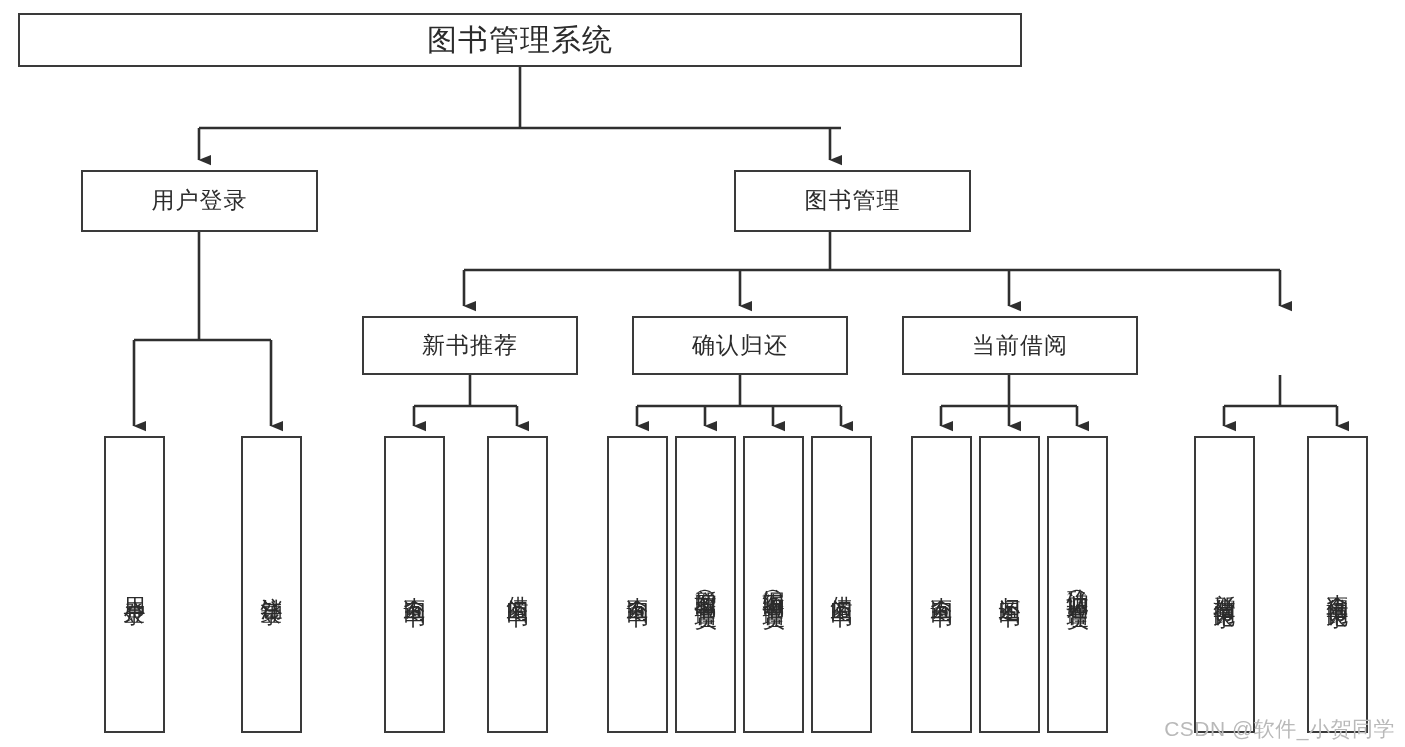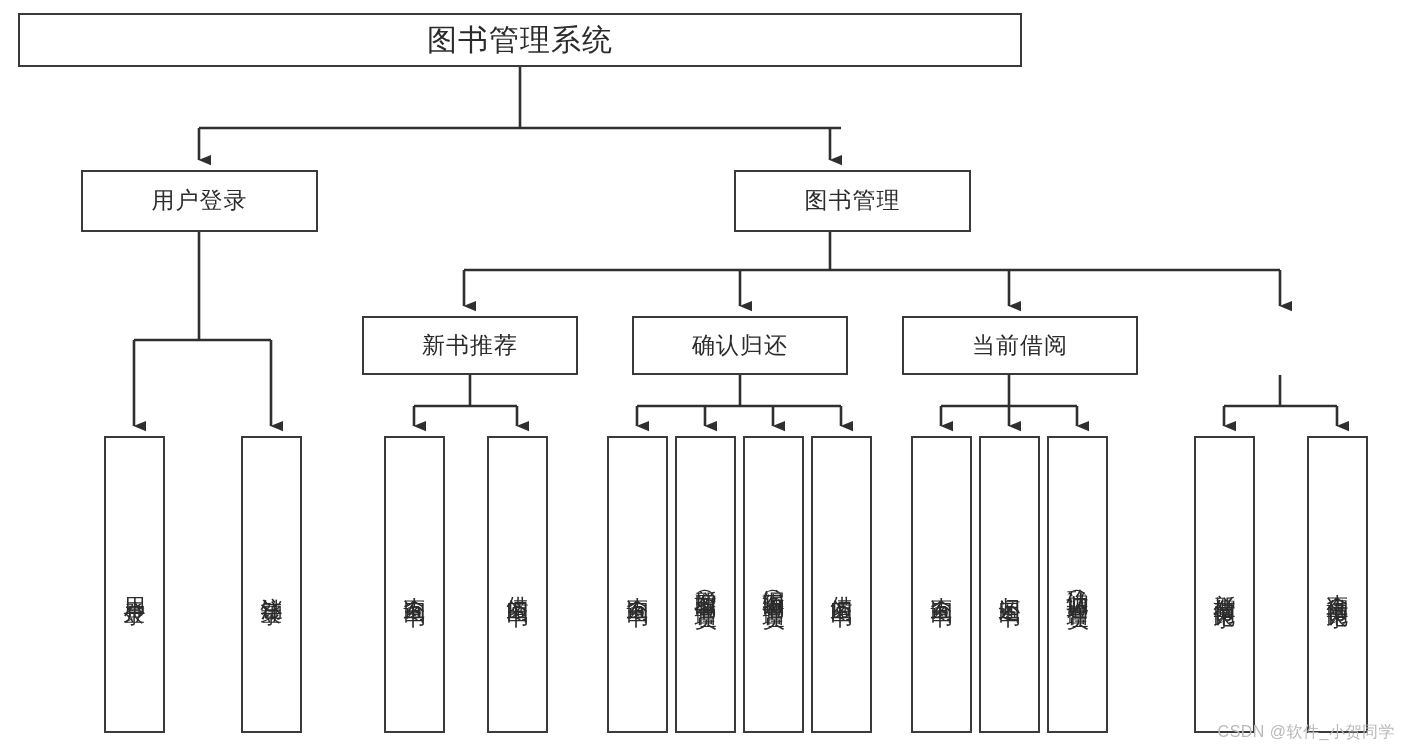--- a/index.html
+++ b/index.html
@@ -9,21 +9,21 @@
   #wires{position:absolute;left:0;top:0;width:1405px;height:747px;}
   .node{position:absolute;box-sizing:border-box;background:#ffffff;
         border:2.4px solid #3a3a3a;display:flex;align-items:center;
         justify-content:center;color:#2b2b2b;}
   .node.h{font-size:23px;letter-spacing:1px;line-height:1.2;}
   .node.root{font-size:30px;}
   .node.v{writing-mode:vertical-rl;text-orientation:upright;
           font-size:22px;line-height:1.45;letter-spacing:3px;
           padding:6px 0;white-space:pre;}
   .node.v .vtxt{writing-mode:vertical-rl;text-orientation:upright;}
-  #watermark{position:absolute;right:10px;bottom:4px;font-size:16px;
+  #watermark{position:absolute;right:10px;bottom:4px;font-size:21px;
              color:#b9b9b9;letter-spacing:.5px;white-space:nowrap;
              font-family:"Liberation Sans","DejaVu Sans",sans-serif;}
 </style>
 </head>
 <body>
 
 <div id="stage">
 
   <svg id="wires" viewBox="0 0 1405 747" xmlns="http://www.w3.org/2000/svg">
     <defs>

